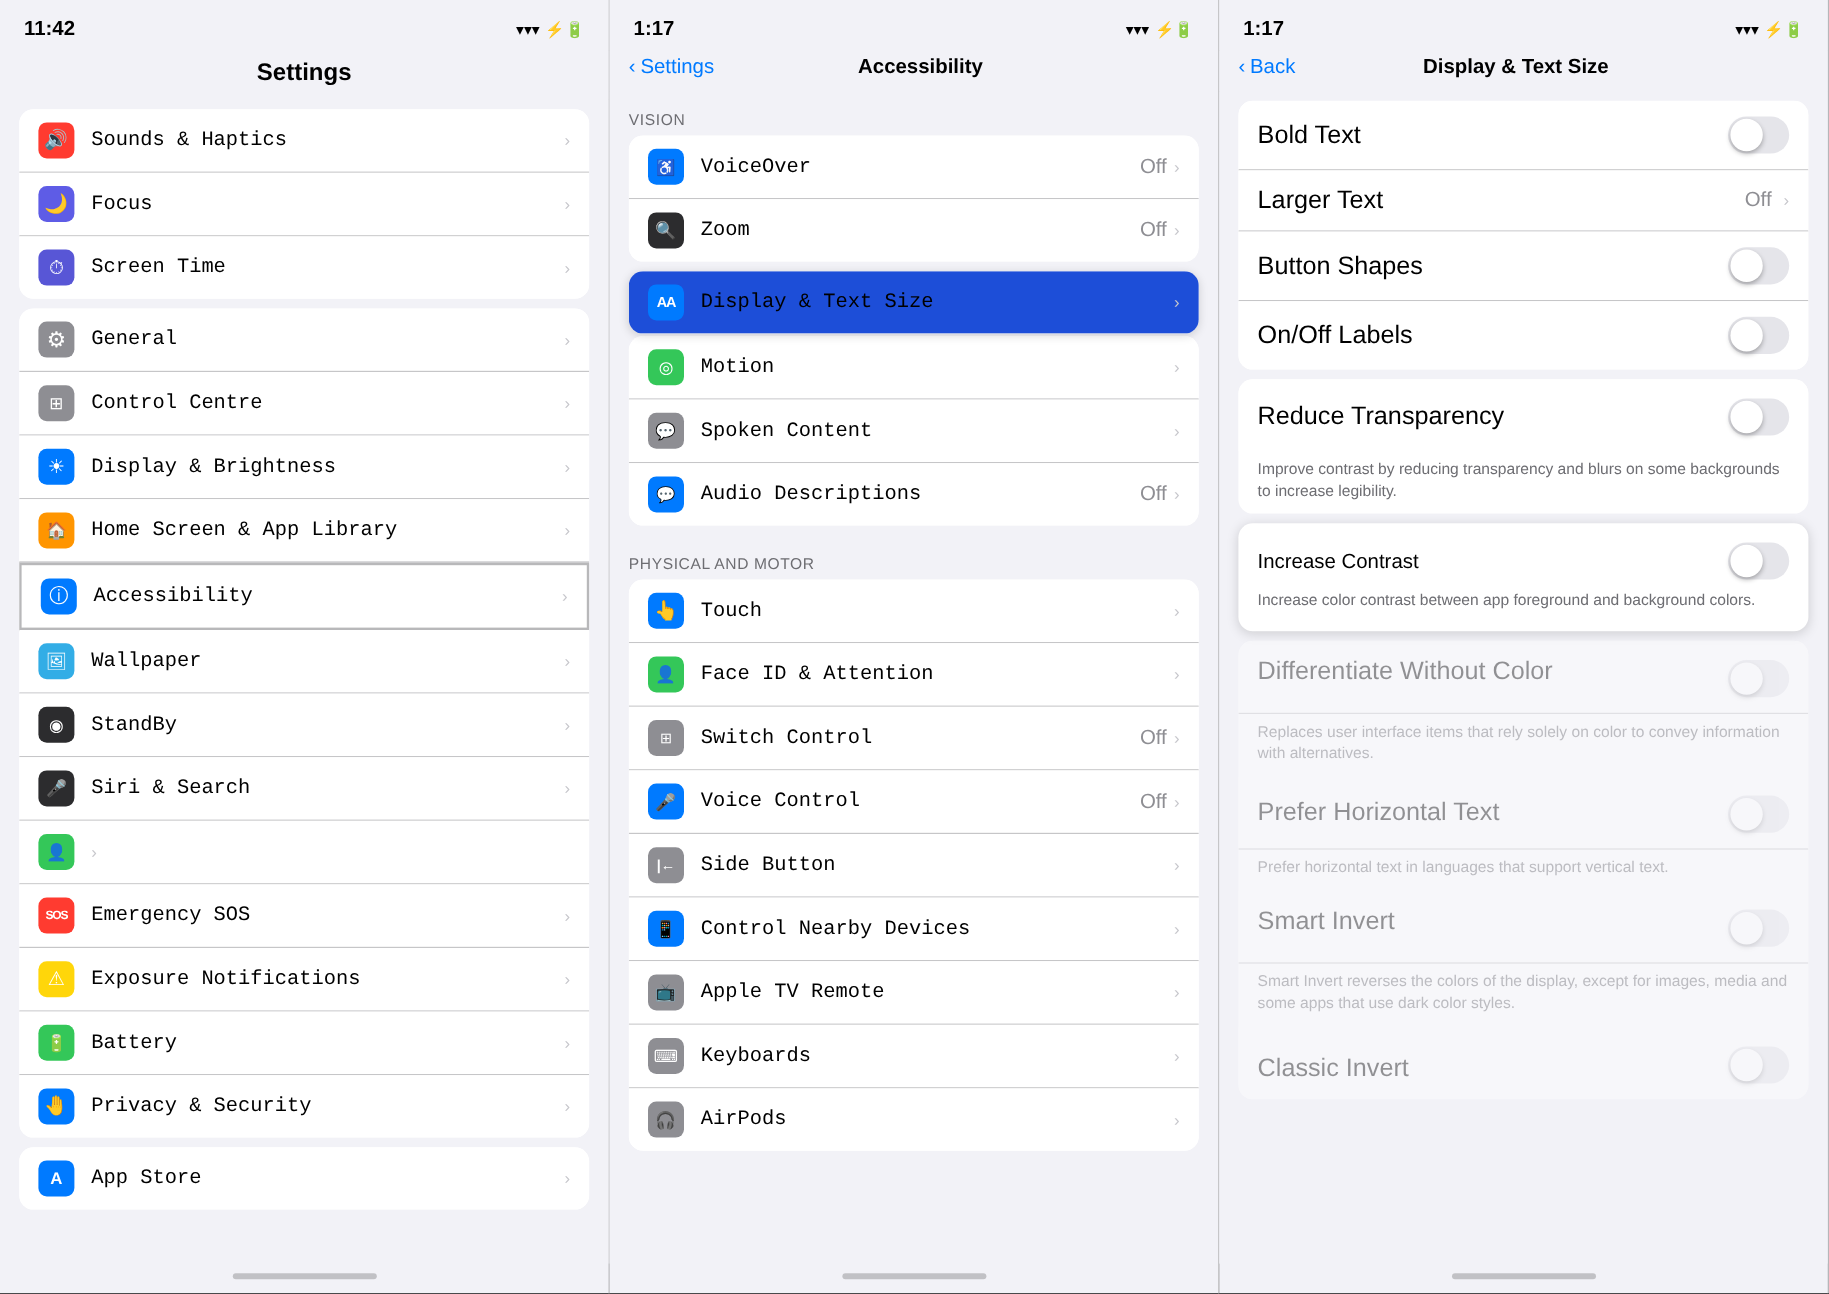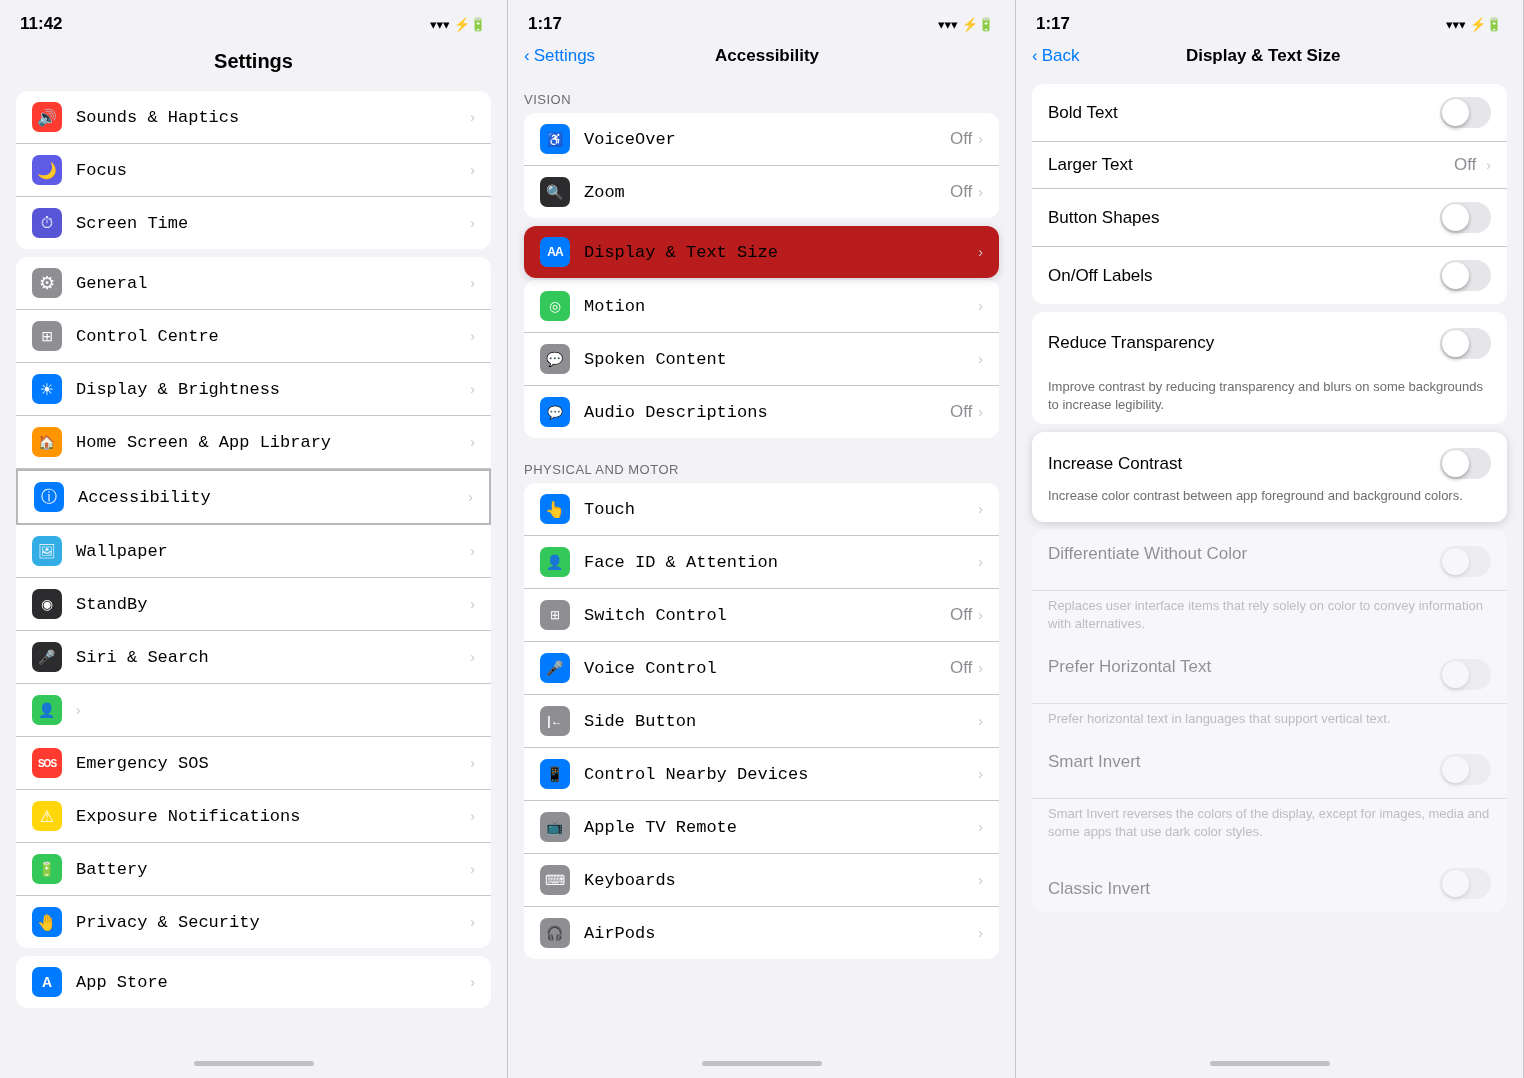--- a/index.html
+++ b/index.html
@@ -185,21 +185,21 @@
       padding: 13px 16px;
       border-bottom: 0.5px solid #c6c6c8;
       background: #fff;
     }
 
     .detail-row:last-child {
       border-bottom: none;
     }
 
     .detail-label {
-      font-size: 17px;
+      font-size: 21px;
       color: #000;
     }
 
     .detail-value {
       font-size: 17px;
       color: #8e8e93;
       margin-right: 6px;
     }
 
     .detail-chevron {
@@ -381,21 +381,21 @@
       </div>
       <div class="settings-row">
         <div class="row-icon icon-dark" style="font-size:14px;">🔍</div>
         <span class="row-label">Zoom</span>
         <span class="detail-value">Off</span>
         <span class="row-chevron">›</span>
       </div>
     </div>
 
     <div style="margin: 0 16px 0; border-radius: 12px; overflow: hidden; box-shadow: 0 2px 8px rgba(0,0,0,0.15); background:#fff; z-index:10; position:relative;">
-      <div class="settings-row" style="border-bottom:none; background:#b91c1c;">
+      <div class="settings-row" style="border-bottom:none; background:#1d4ed8;">
         <div class="row-icon icon-blue" style="font-size:12px; font-weight:900; letter-spacing:-1px;">AA</div>
         <span class="row-label">Display &amp; Text Size</span>
         <span class="row-chevron">›</span>
       </div>
     </div>
 
     <div class="section-group" style="margin-top:2px;">
       <div class="settings-row">
         <div class="row-icon icon-green" style="font-size:14px;">◎</div>
         <span class="row-label">Motion</span>
@@ -524,21 +524,21 @@
       </div>
       <div class="ic-desc">Increase color contrast between app foreground and background colors.</div>
     </div>
 
     <div class="section-group dimmed">
       <div class="detail-row" style="align-items:flex-start; padding-top:14px;">
         <span class="detail-label">Differentiate Without Color</span>
         <div class="toggle" style="margin-top:2px; flex-shrink:0;"></div>
       </div>
       <div class="section-desc">Replaces user interface items that rely solely on color to convey information with alternatives.</div>
-      <div class="detail-row" style="align-items:flex-start; padding-top:14px;">
+      <div class="detail-row" style="align-items:center; padding-top:14px;">
         <span class="detail-label">Prefer Horizontal Text</span>
         <div class="toggle" style="margin-top:2px; flex-shrink:0;"></div>
       </div>
       <div class="section-desc">Prefer horizontal text in languages that support vertical text.</div>
       <div class="detail-row" style="align-items:flex-start; padding-top:14px;">
         <span class="detail-label">Smart Invert</span>
         <div class="toggle" style="margin-top:2px; flex-shrink:0;"></div>
       </div>
       <div class="section-desc">Smart Invert reverses the colors of the display, except for images, media and some apps that use dark color styles.</div>
       <div class="detail-row" style="border-bottom:none; align-items:flex-end; padding-top:14px;">

